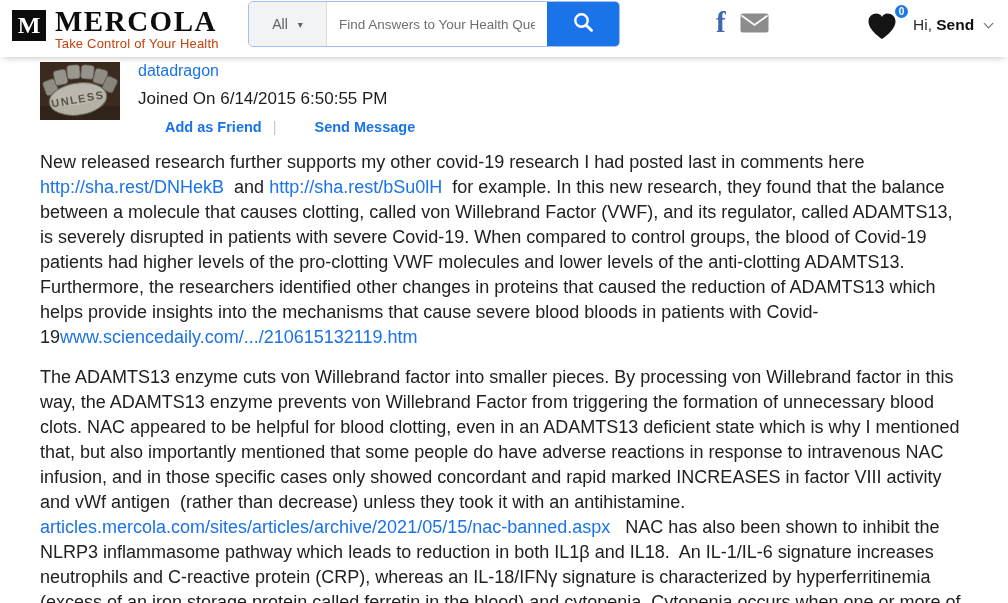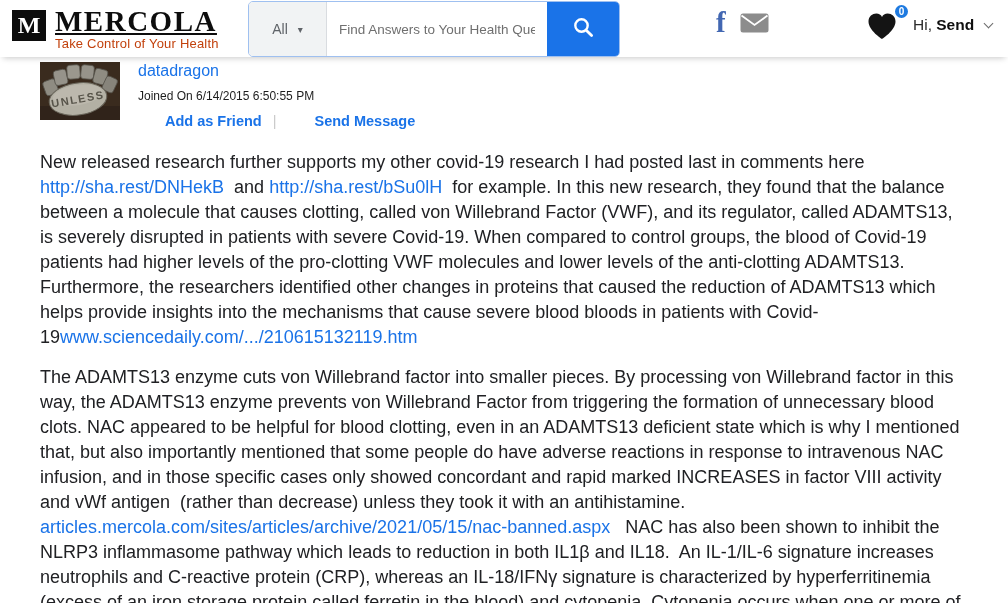--- a/index.html
+++ b/index.html
@@ -14,25 +14,25 @@
     box-shadow:0 4px 6px -3px rgba(0,0,0,0.22); z-index:5;
   }
   .logo { position:absolute; left:12px; top:6px; display:flex; align-items:flex-start; gap:9px; cursor:pointer; }
   .monogram {
     width:34px; height:31px; margin-top:4px; background:#0c0c0c; color:#fff;
     font-family:"Liberation Serif", serif; font-size:24px; font-weight:bold;
     display:flex; align-items:center; justify-content:center;
   }
   .brand {
     font-family:"Liberation Serif", serif; font-size:29px; font-weight:bold;
-    letter-spacing:1.5px; color:#0d0d0d; line-height:30px;text-decoration:underline;
+    letter-spacing:1.5px; color:#0d0d0d; line-height:30px;
   }
   .tagline { font-size:13px; color:#c2410c; margin-top:0px; letter-spacing:.2px; }
   .searchbar {
-    position:absolute; left:248px; top:1px; width:372px; height:56px; display:flex;
+    position:absolute; left:248px; top:1px; width:372px; height:46px; display:flex;
     border:1px solid #9fc0f0; border-radius:5px; overflow:hidden; background:#fff;
   }
   .search-cat {
     width:78px; background:#f1f3f4; color:#5f6368; font-size:14px;
     display:flex; align-items:center; justify-content:center; gap:10px;
     border-right:1px solid #d9dce0; cursor:pointer;
   }
   .search-cat .caret { font-size:10px; color:#5f6368; }
   .search-input { flex:1; border:none; outline:none; padding:0 12px; font-size:13.5px; color:#333; min-width:0; }
   .search-input::placeholder { color:#6f6f6f; }
@@ -51,21 +51,21 @@
   .user-menu { position:absolute; left:913px; top:16px; font-size:15.5px; color:#2b2b2b; cursor:pointer; white-space:nowrap; }
   .user-menu b { color:#0f0f0f; }
   .chev {
     display:inline-block; width:7px; height:7px; border-right:1.6px solid #6b6b6b;
     border-bottom:1.6px solid #6b6b6b; transform:rotate(45deg); margin-left:7px; vertical-align:3px;
   }
   
   .avatar { position:absolute; left:40px; top:62px; width:80px; height:58px; cursor:pointer; }
   .profile-info { position:absolute; left:138px; top:62px; }
   .p-username { font-size:16px; font-weight:normal; color:#1a73e8; cursor:pointer; }
-  .p-joined { font-size:12px; color:#1d1d1d; margin-top:9px; }
+  .p-joined { font-size:17px; color:#1d1d1d; margin-top:9px; }
   .p-actions { margin-top:10px; font-size:14.5px; font-weight:600; }
   .p-actions a { color:#1a73e8; text-decoration:none; cursor:pointer;margin-left:27px; }
   .p-sep { color:#c9c9c9; margin:0 11px; font-weight:normal; }
   
   .comment-body { position:absolute; left:40px; top:150px; width:924px; }
   .comment-body p {
     margin:0 0 15px 0; font-size:18px; line-height:25px; color:#202124; white-space:pre-wrap;
   }
   .link { color:#1a73e8; text-decoration:none; cursor:pointer; }
 </style>

